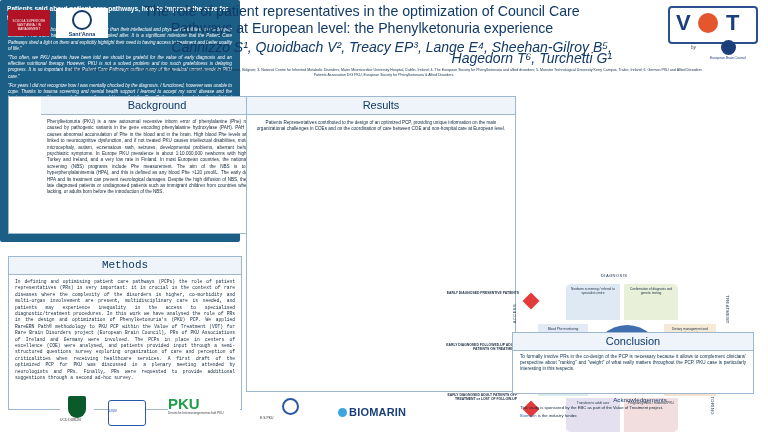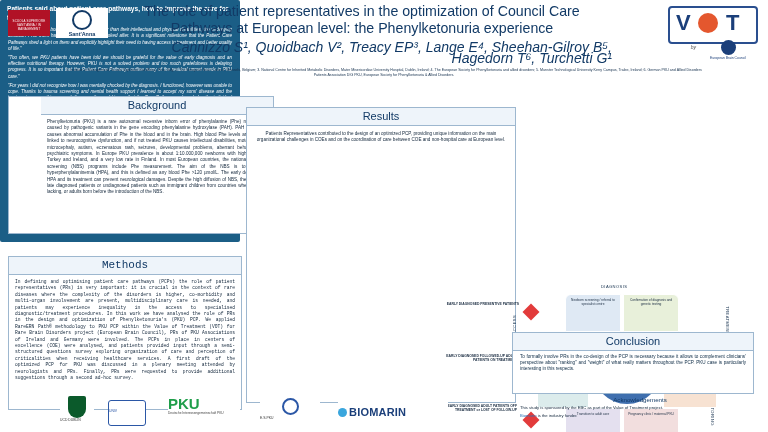--- a/index.html
+++ b/index.html
@@ -53,21 +53,21 @@
     border-bottom:1px solid #9db7cf;background:#eef4fa;padding:2px 0 3px;
   }
   .panel-body{padding:4px 6px;font-size:4.6px;line-height:6.4px;text-align:justify;color:#12263b;}
   .panel-body p{margin:0 0 4px;}
 
   
   .p-background{left:8px;top:96px;width:232px;height:136px;padding-left:32px;}
   .p-methods{left:8px;top:256px;width:232px;height:152px;font-family:Liberation Mono, monospace;}
 
   
-  .p-results{left:246px;top:96px;width:268px;height:294px;margin-top:11px;}
+  .p-results{left:246px;top:96px;width:268px;height:294px;}
   .results-intro{padding:5px 8px 2px;font-size:4.6px;line-height:6.3px;text-align:center;color:#12263b;}
 
   
   .p-quotes{left:520px;top:86px;width:240px;height:242px;background:#1b5e86;border:none;border-radius:2px;}
   .quotes-head{color:#fff;font-size:6.6px;font-weight:bold;line-height:8.6px;padding:5px 7px 2px;}
   .quote{color:#ffffff;font-size:4.5px;line-height:6.2px;font-style:italic;padding:3px 8px 0;text-align:justify;}
   .p-conclusion{left:512px;top:332px;width:240px;height:60px;}
   .concl-body{padding:3px 7px;font-size:4.6px;line-height:6.2px;text-align:justify;}
 
   .ack{position:absolute;left:520px;top:396px;width:240px;}

